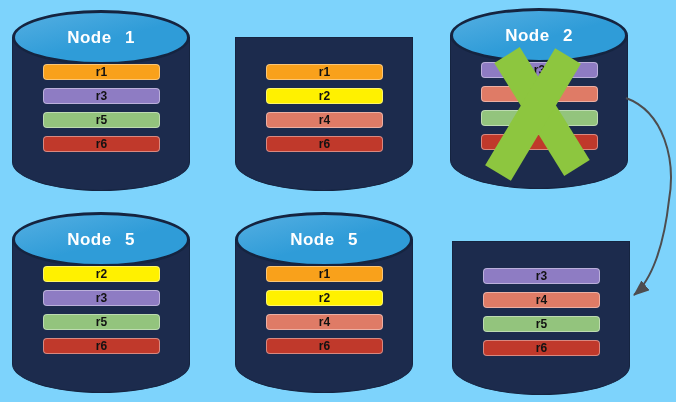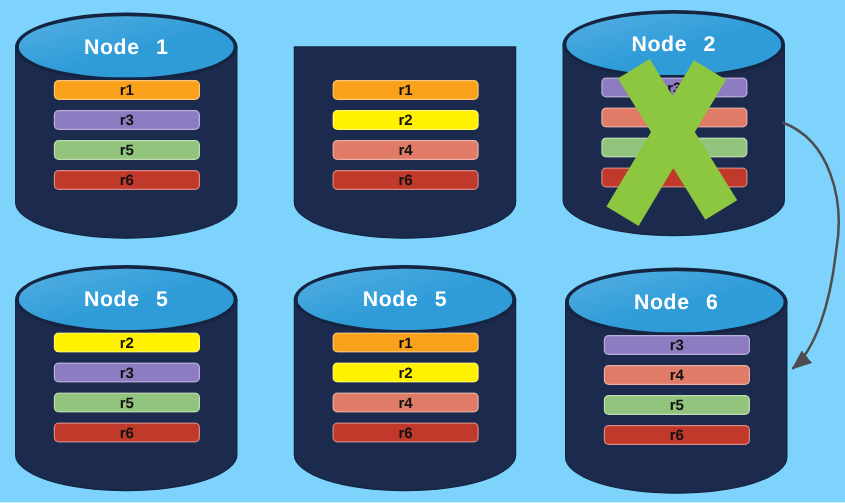--- a/index.html
+++ b/index.html
@@ -111,23 +111,20 @@
     <div class="bars">
       <div class="bar" style="background: rgb(249, 161, 27);">r1</div>
       <div class="bar" style="background: rgb(255, 241, 0);">r2</div>
       <div class="bar" style="background: rgb(223, 123, 102);">r4</div>
       <div class="bar" style="background: rgb(192, 57, 43);">r6</div>
     </div>
   </div>
 
   <div class="cyl n6">
     <div class="cyl-body"></div>
-    <div class="cyl-top">
-      <span class="node-title">Node 6</span>
-    </div>
     <div class="bars">
       <div class="bar" style="background: rgb(142, 124, 195);">r3</div>
       <div class="bar" style="background: rgb(223, 123, 102);">r4</div>
       <div class="bar" style="background: rgb(147, 196, 125);">r5</div>
       <div class="bar" style="background: rgb(192, 57, 43);">r6</div>
     </div>
   </div>
 
   <svg id="overlay" viewBox="0 0 676 402">
     <defs>

